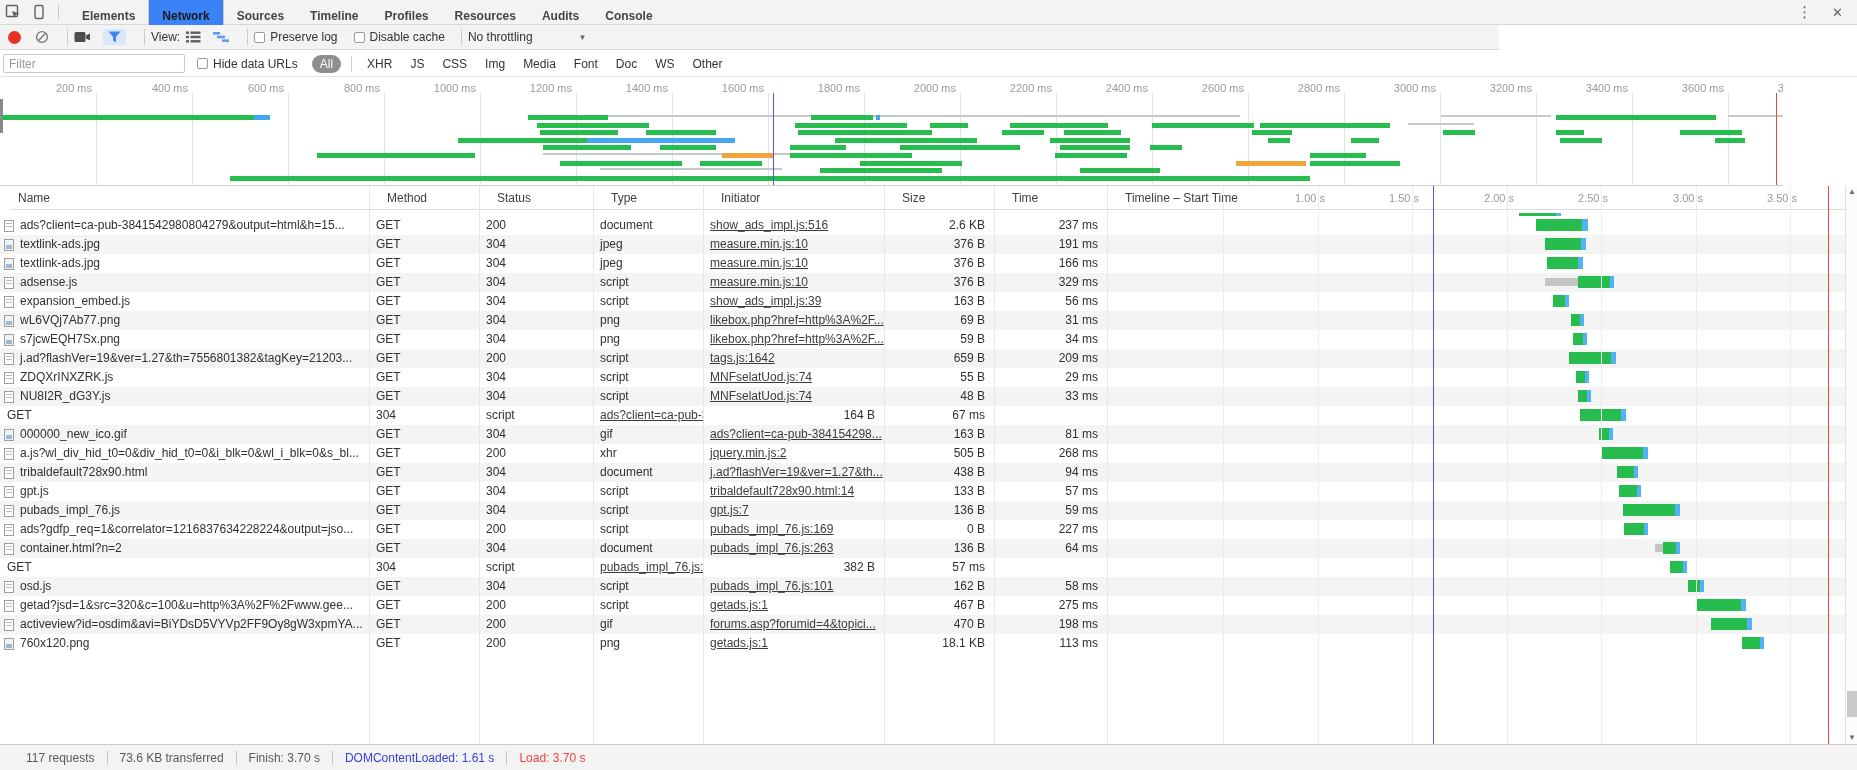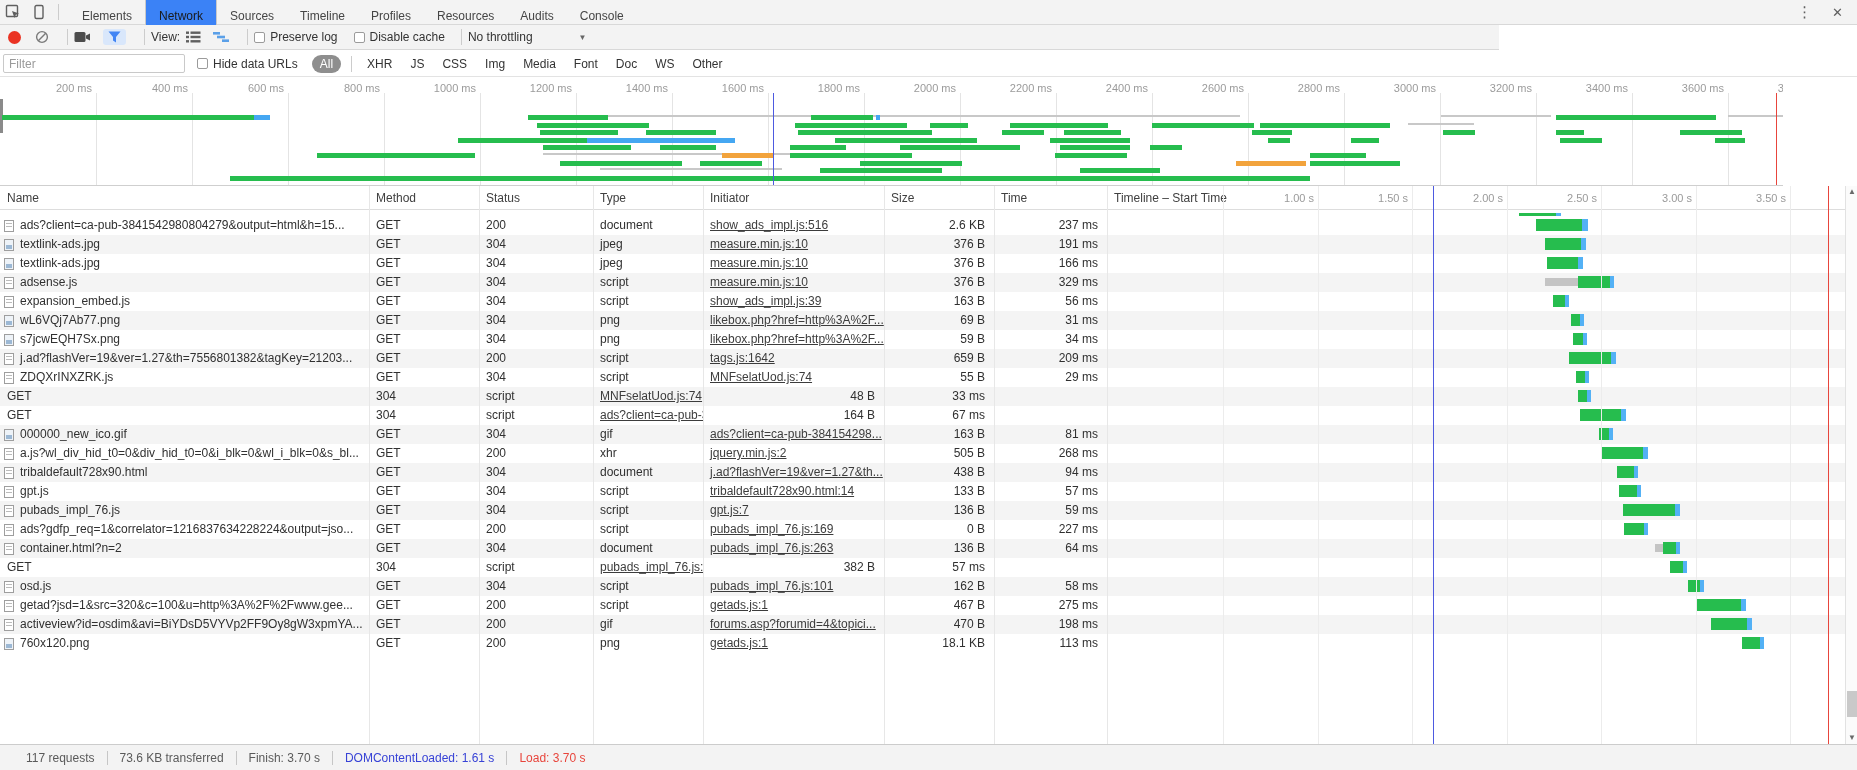--- a/index.html
+++ b/index.html
@@ -3,21 +3,21 @@
 <meta charset="utf-8">
 <style>
   html,body{margin:0;padding:0;background:#fff;}
   *{box-sizing:border-box;}
   #app{position:relative;width:1857px;height:770px;font-family:"Liberation Sans",sans-serif;font-size:12px;color:#303030;overflow:hidden;background:#fff;}
   .vsep{width:1px;height:16px;background:#ccc;margin:0 6px;}
   
   #tabbar{position:absolute;top:0;left:0;width:1857px;height:25px;background:#f3f3f3;border-bottom:1px solid #d8d8d8;display:flex;align-items:center;}
   .tb-icon{width:26px;height:24px;display:flex;align-items:center;justify-content:center;cursor:pointer;}
   .tabs{display:flex;height:25px;align-items:stretch;margin-left:4px;}
-  .tab{padding:16px 13px;display:flex;align-items:center;color:#454545;cursor:pointer;}
+  .tab{padding:16px 13px;display:flex;align-items:center;color:#454545;cursor:pointer;font-weight:bold;}
   .tab.active{background:#3b82f6;border-left:1px solid #c9c9c9;border-right:1px solid #c9c9c9;color:#1a1a1a;}
   #tabbar .right{margin-left:auto;display:flex;align-items:center;margin-right:4px;}
   .kebab{font-size:15px;color:#5f5f5f;padding:0 10px;cursor:pointer;letter-spacing:0;}
   .closex{font-size:13px;color:#5f5f5f;padding:0 10px;cursor:pointer;}
   
   #toolbar{position:absolute;top:25px;left:0;width:1499px;height:25px;background:#f3f3f3;border-bottom:1px solid #d8d8d8;display:flex;align-items:center;padding-left:8px;}
   .round{width:13px;height:13px;border-radius:50%;}
   .rec{background:#ea3323;margin-right:14px;cursor:pointer;}
   .tool{margin-right:12px;cursor:pointer;display:flex;align-items:center;}
   .funnel-wrap{background:#d9e7fb;border-radius:3px;padding:2px 5px;}
@@ -36,21 +36,21 @@
   .ov-grid{position:absolute;top:16px;bottom:0;width:1px;background:#e4e4e4;}
   .ov-lab{position:absolute;top:5px;width:80px;text-align:right;font-size:11px;color:#9b9b9b;}
   .ov-bar{position:absolute;height:5px;}
   .ov-handle{position:absolute;left:0;top:22px;width:3px;height:34px;background:#8a8a8a;}
   .c-g{background:#26bd4e;} .c-b{background:#45a7f2;} .c-gy{background:#c8c8c8;height:2px;} .c-o{background:#f2a33c;}
   .vline{position:absolute;top:0;bottom:0;width:1px;}
   .l-dcl{background:#4d5ae0;} .l-load{background:#e8453c;}
   
   #tablearea{position:absolute;top:186px;left:0;width:1857px;height:558px;background:#fff;}
   .grid8{display:grid;grid-template-columns:369px 110px 114px 110px 181px 110px 113px 738px;}
-  #thead{position:absolute;top:0;left:0;width:1845px;height:24px;border-bottom:1px solid #ddd;background:#fff;z-index:2;}
+  #thead{position:absolute;top:0;left:11px;width:1845px;height:24px;border-bottom:1px solid #ddd;background:#fff;z-index:2;}
   #thead .hcell{display:flex;align-items:center;padding-left:7px;color:#404040;white-space:nowrap;overflow:hidden;}
   .wf-tick{position:absolute;top:6px;width:76px;text-align:right;font-size:11px;color:#9a9a9a;z-index:2;}
   #rows{position:absolute;top:24px;left:0;width:1845px;z-index:1;}
   #partialrow{position:relative;width:1845px;height:6px;background:#fff;overflow:hidden;}
   .nrow{position:relative;width:1845px;height:19px;line-height:19px;cursor:default;}
   .nrow:nth-child(odd){background:#f4f4f4;}
   .cell{white-space:nowrap;overflow:hidden;padding-left:7px;}
   .cell.num{text-align:right;padding-right:9px;padding-left:0;}
   .namecell{display:flex;align-items:center;padding-left:4px;white-space:nowrap;overflow:hidden;}
   .fico{flex:0 0 10px;width:10px;height:12px;border:1px solid #9e9e9e;background:#fff;margin-right:6px;position:relative;}
@@ -435,20 +435,24 @@
           <div class="cell">304</div>
           <div class="cell">script</div>
           <div class="cell"><span class="init">MNFselatUod.js:74</span></div>
           <div class="cell num">55 B</div>
           <div class="cell num">29 ms</div>
           <div></div>
           <div class="wfbar b-g" style="left: 1576px; width: 9px;"></div>
           <div class="wfbar b-b" style="left: 1585px; width: 4px;"></div>
         </div>
         <div class="nrow grid8">
+          <div class="namecell">
+            <div class="fico i-doc"></div>
+            <span>NU8I2R_dG3Y.js</span>
+          </div>
           <div class="cell">GET</div>
           <div class="cell">304</div>
           <div class="cell">script</div>
           <div class="cell"><span class="init">MNFselatUod.js:74</span></div>
           <div class="cell num">48 B</div>
           <div class="cell num">33 ms</div>
           <div></div>
           <div class="wfbar b-g" style="left: 1578px; width: 9px;"></div>
           <div class="wfbar b-b" style="left: 1587px; width: 4px;"></div>
         </div>

